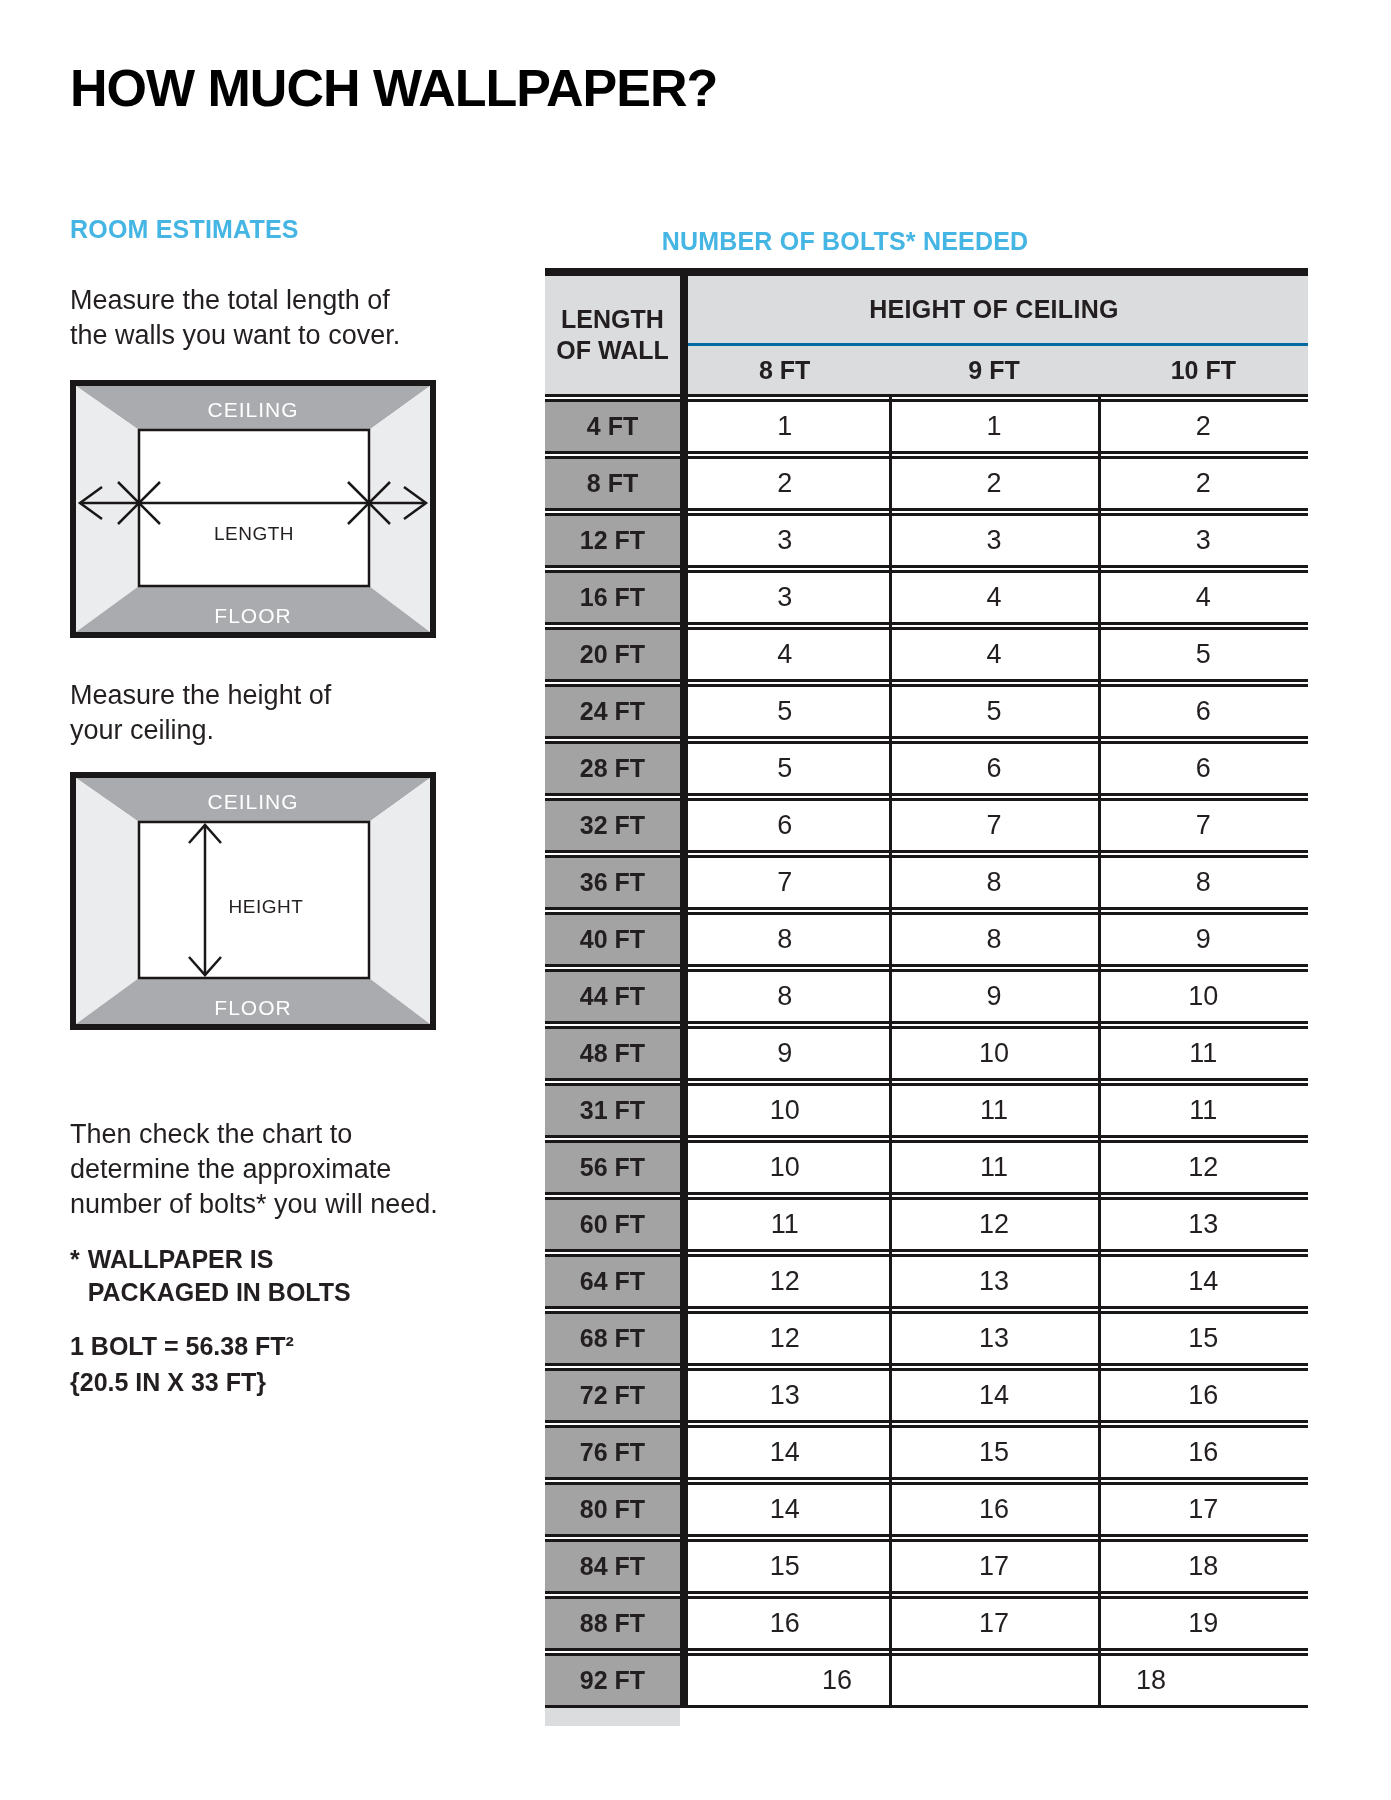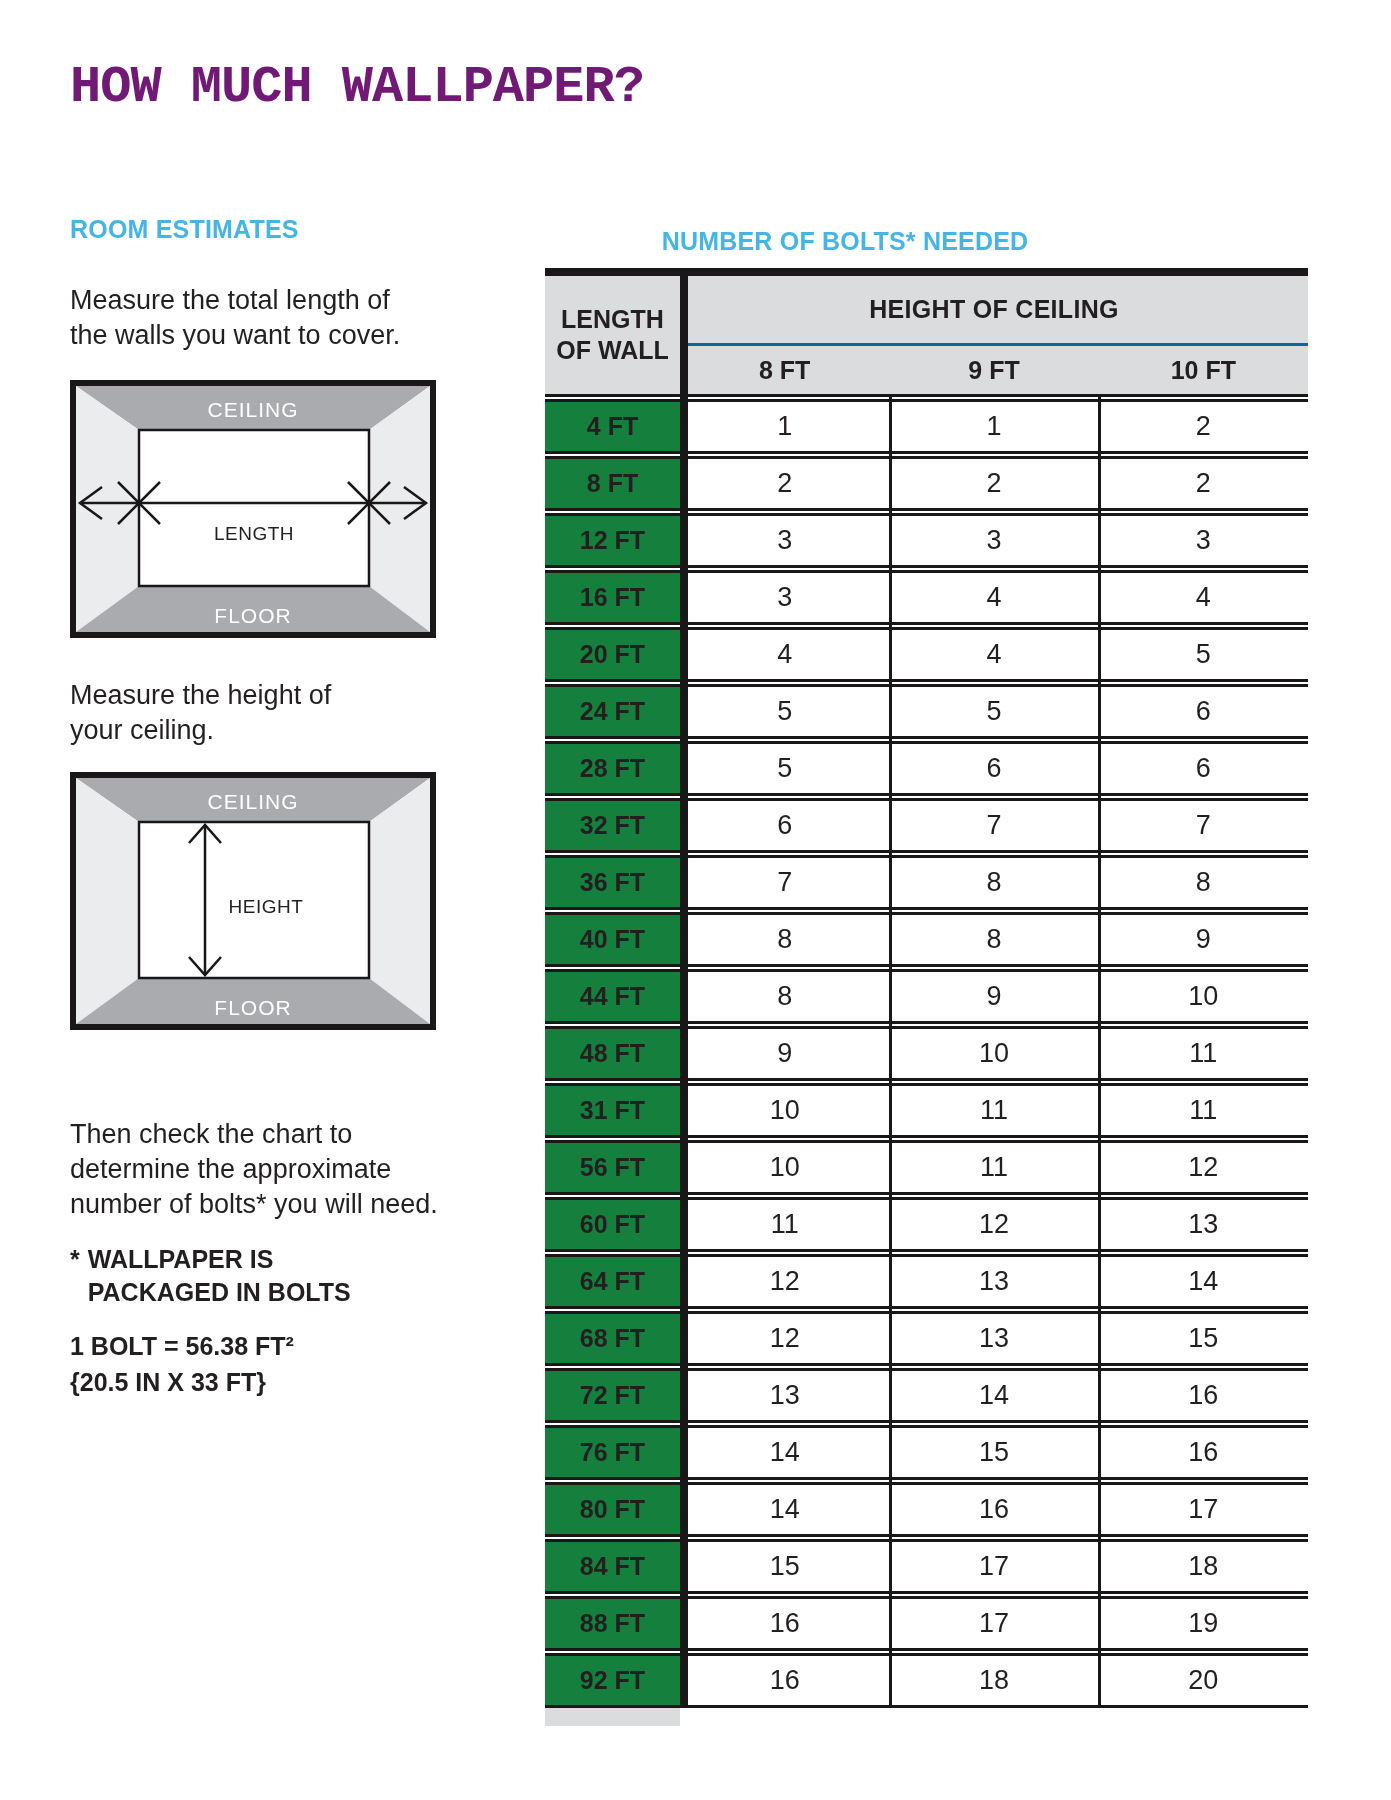--- a/index.html
+++ b/index.html
@@ -2,21 +2,21 @@
 <html><head>
 <meta charset="utf-8">
 <style>
   html,body { margin:0; padding:0; background:#ffffff; }
   .page {
     position:relative; width:1391px; height:1800px; background:#ffffff;
     font-family:"Liberation Sans", sans-serif; color:#231f20; overflow:hidden;
   }
   .title {
     position:absolute; left:70px; top:58px; margin:0;
-    font-size:52px; font-weight:bold; color:#701a75; letter-spacing:-1px;font-family:Liberation Mono, monospace;
+    font-size:52px; font-weight:bold; color:#000000; letter-spacing:-1px;
   }
   .section-heading {
     position:absolute; margin:0;
     font-size:25px; font-weight:bold; color:#45b5e3; letter-spacing:0.2px;
   }
   .heading-room { left:70px; top:215px; }
   .heading-table { left:545px; top:227px; width:600px; text-align:center; }
   .para {
     position:absolute; left:70px; margin:0;
     font-size:27px; line-height:35px; white-space:pre-line; color:#231f20;
@@ -56,21 +56,21 @@
   .t-subcell {
     flex:1; display:flex; align-items:center; justify-content:center;
     font-size:25px; font-weight:bold;
   }
   .t-body { }
   .trow {
     display:flex; height:49px; margin-top:2px;
     border-top:3px solid #1a1718; border-bottom:3px solid #1a1718;
   }
   .tlabel {
-    width:135px; flex:none; background:#15803d;
+    width:135px; flex:none; background:#a3a3a3;
     display:flex; align-items:center; justify-content:center;
     font-size:25px; font-weight:bold;
   }
   .tval {
     flex:1; background:#ffffff;
     display:flex; align-items:center; justify-content:center;
     font-size:27px;
   }
   .vthick { position:absolute; left:135px; top:0; width:8px; height:1440px; background:#1a1718; }
   .vthin  { position:absolute; top:129px; width:3px; height:1311px; background:#1a1718; }
@@ -285,21 +285,20 @@
         <div class="trow">
           <div class="tlabel">88 FT</div>
           <div class="tval">16</div>
           <div class="tval">17</div>
           <div class="tval">19</div>
         </div>
         <div class="trow">
           <div class="tlabel">92 FT</div>
           <div class="tval">16</div>
           <div class="tval">18</div>
-          <div class="tval">20</div>
         </div>
       </div>
 
     <div class="vthick"></div>
     <div class="vthin vthin-1"></div>
     <div class="vthin vthin-2"></div>
     <div class="t-footstrip"></div>
   </div>
 
 </div>

